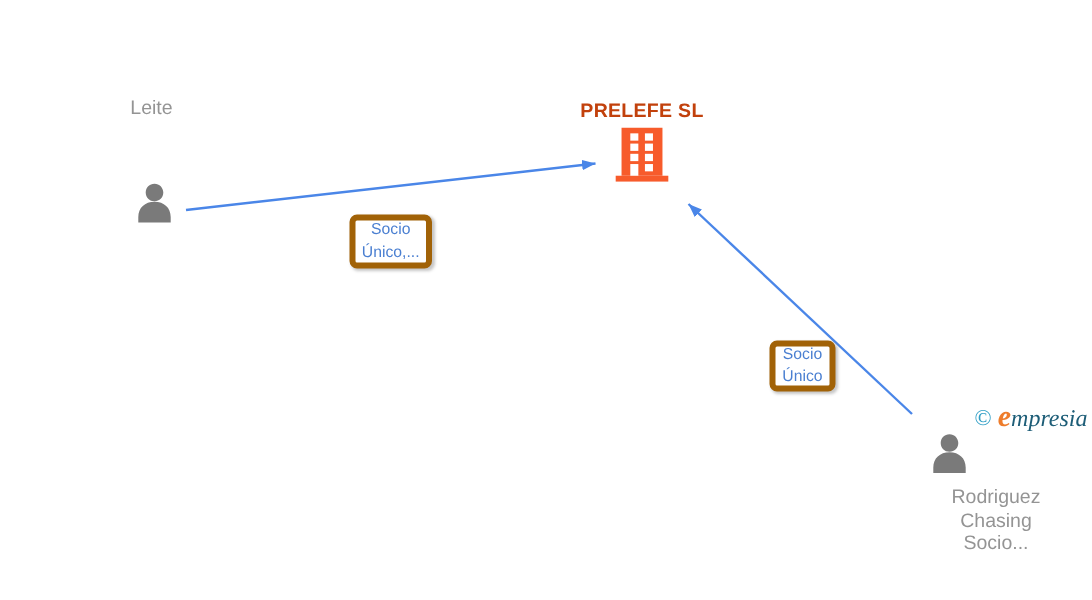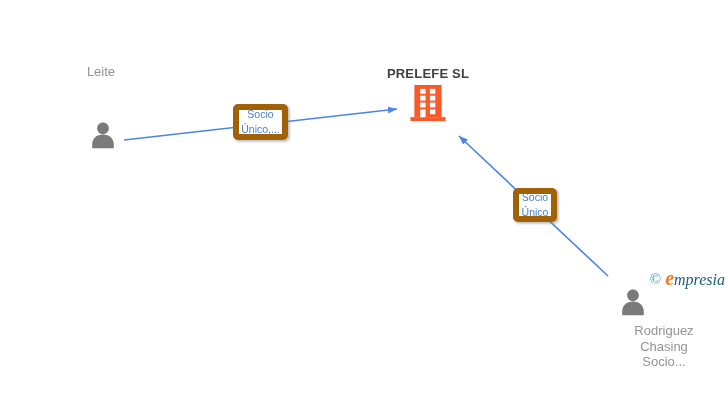--- a/index.html
+++ b/index.html
@@ -13,31 +13,31 @@
 
   .node-icon{position:absolute;}
 
   .person-label{
     position:absolute;text-align:center;color:#949494;
     font-size:13px;line-height:14.5px;
   }
   .person-label span{display:block;}
 
   .company-label{
-    position:absolute;text-align:center;color:#404040;
+    position:absolute;text-align:center;color:#c2410c;
     font-size:13px;font-weight:bold;letter-spacing:.2px;
   }
 
   .edge-label{
     position:absolute;background:#ffffff;
-    border:6px solid #a16207;border-radius:5px;
+    border:4px solid #a16207;border-radius:5px;
     box-shadow:1.5px 1.5px 2px rgba(130,130,130,.45);
     color:#4a7fd1;font-size:10.5px;line-height:15px;
     display:flex;flex-direction:column;align-items:center;justify-content:center;
-    text-align:center;box-sizing:border-box;
+    text-align:center;box-sizing:border-box;margin-top:39px;
   }
   .edge-label span{display:block;}
   .edge-label-1{left:233px;top:104px;width:55px;height:36px;}
   .edge-label-2{left:513px;top:188px;width:44px;height:34px;}
 
   .logo{
     position:absolute;right:3px;bottom:2px;
     font-family:Liberation Serif, serif;font-style:italic;
     white-space:nowrap;cursor:pointer;
   }

